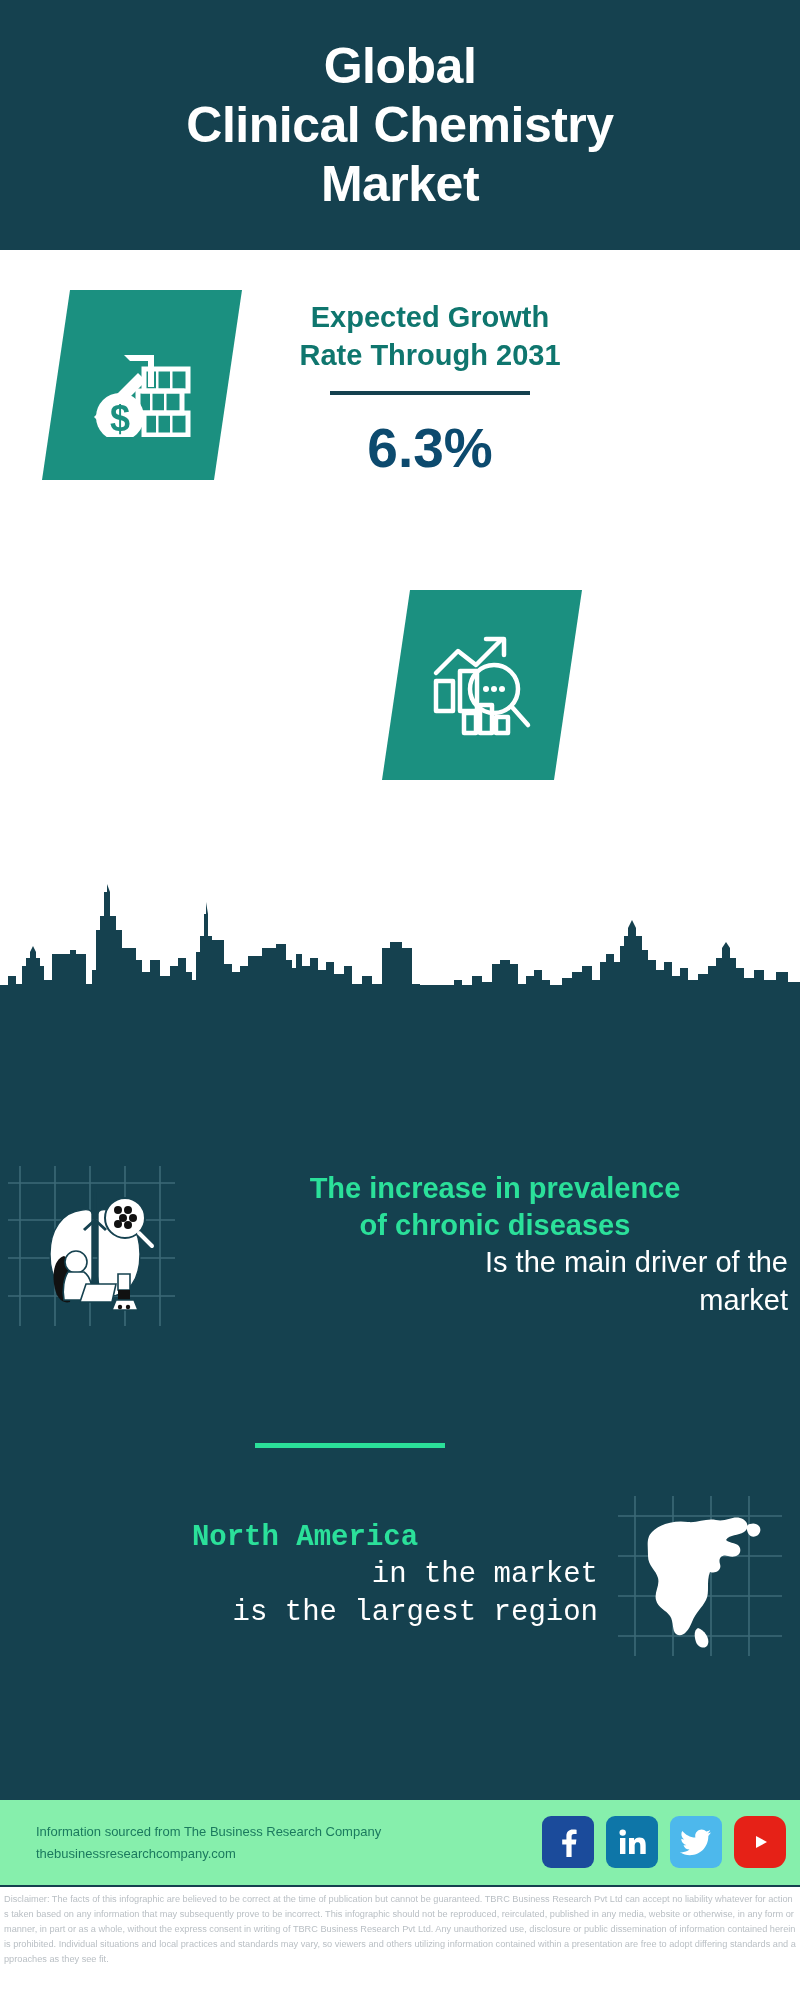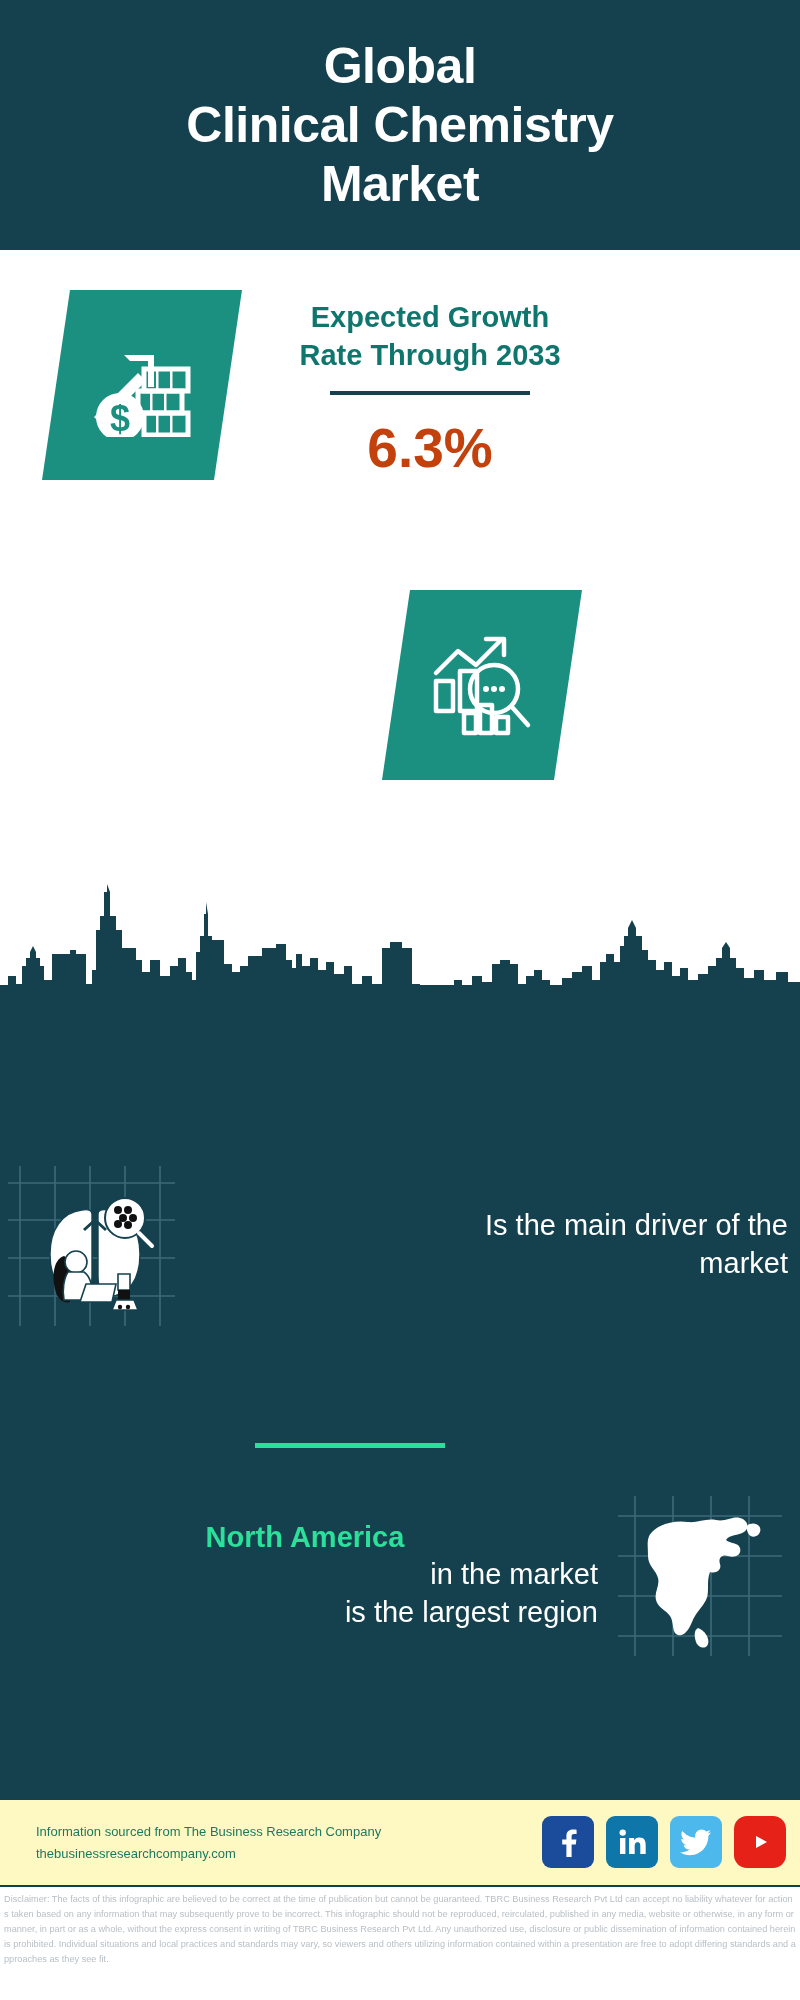--- a/index.html
+++ b/index.html
@@ -80,21 +80,21 @@
     line-height: 1.32;
   }
   .stat-label .ln { display: block; }
   .stat-rule {
     height: 4px;
     background: #15414F;
     margin: 16px auto 12px auto;
     width: 200px;
   }
   .stat-value {
-    color: #c2410c;
+    color: #0c4a6e;
     font-size: 55px;
     font-weight: bold;
     line-height: 1.05;
     margin-top: 25px;
   }
 
   
   .dark-zone {
     position: absolute;
     left: 0; top: 985px;
@@ -108,21 +108,21 @@
     overflow: hidden;
   }
   .skyline svg { display: block; }
 
   .fact {
     position: absolute;
     display: flex;
     align-items: center;
   }
   .fact.chronic { left: 0px; top: 1140px; width: 800px; height: 210px; }
-  .fact.region  { left: 0px; top: 1480px; width: 800px; height: 190px; }
+  .fact.region  { left: 0px; top: 1480px; width: 800px; height: 190px; font-family: Liberation Mono, monospace; }
 
   .fact-illu {
     width: 190px; height: 175px;
     flex: 0 0 190px;
     position: relative;
   }
   .fact-text { flex: 1; text-align: center; padding: 0 12px; }
   .fact-accent {
     color: #2BE09A;
     font-size: 29px;
@@ -143,21 +143,21 @@
     left: 255px; top: 1443px;
     width: 190px; height: 5px;
     background: #2BE09A;
   }
 
   
   .footer-bar {
     position: absolute;
     left: 0; top: 1800px;
     width: 800px; height: 85px;
-    background: #fef9c3;
+    background: #86efac;
     display: flex;
     align-items: center;
   }
   .footer-source {
     margin-left: 36px;
     color: #1B7A5E;
     font-size: 13px;
     line-height: 1.62;
   }
   .footer-source .ln { display: block; white-space: nowrap; }
@@ -233,21 +233,21 @@
 
           <circle cx="36" cy="84" r="24" fill="#ffffff"></circle>
           <text x="36" y="98" font-family="Liberation Sans, sans-serif" font-size="36" font-weight="bold" fill="#1B9080" text-anchor="middle">$</text>
         </g>
       </svg>
     </div>
 
     <div class="stat-block growth">
       <div class="stat-label">
         <span class="ln">Expected Growth</span>
-        <span class="ln">Rate Through 2033</span>
+        <span class="ln">Rate Through 2031</span>
       </div>
       <div class="stat-rule"></div>
       <div class="stat-value">6.3%</div>
     </div>
 
 
     <div class="para right">
       <svg width="116" height="108" viewBox="0 0 116 108" aria-hidden="true">
         <g stroke="#ffffff" fill="none" stroke-width="4.5" stroke-linecap="round" stroke-linejoin="round">
 
@@ -351,20 +351,24 @@
         <g>
           <path d="M118 116 L130 116 L130 132 L118 132 Z" fill="#ffffff" stroke="#15414F" stroke-width="1.6"></path>
           <rect x="118" y="132" width="12" height="10" fill="#111111"></rect>
           <path d="M116 142 L134 142 L138 152 L112 152 Z" fill="#ffffff" stroke="#15414F" stroke-width="1.6"></path>
           <circle cx="120" cy="149" r="2.2" fill="#111111"></circle>
           <circle cx="128" cy="149" r="2.2" fill="#111111"></circle>
         </g>
       </svg>
     </div>
     <div class="fact-text">
+      <div class="fact-accent">
+        <span class="ln">The increase in prevalence</span>
+        <span class="ln">of chronic diseases</span>
+      </div>
       <div class="fact-body">
         <span class="ln">Is the main driver of the</span>
         <span class="ln">market</span>
       </div>
     </div>
   </div>
 
   <div class="divider-green"></div>
 
   <div class="fact region">

